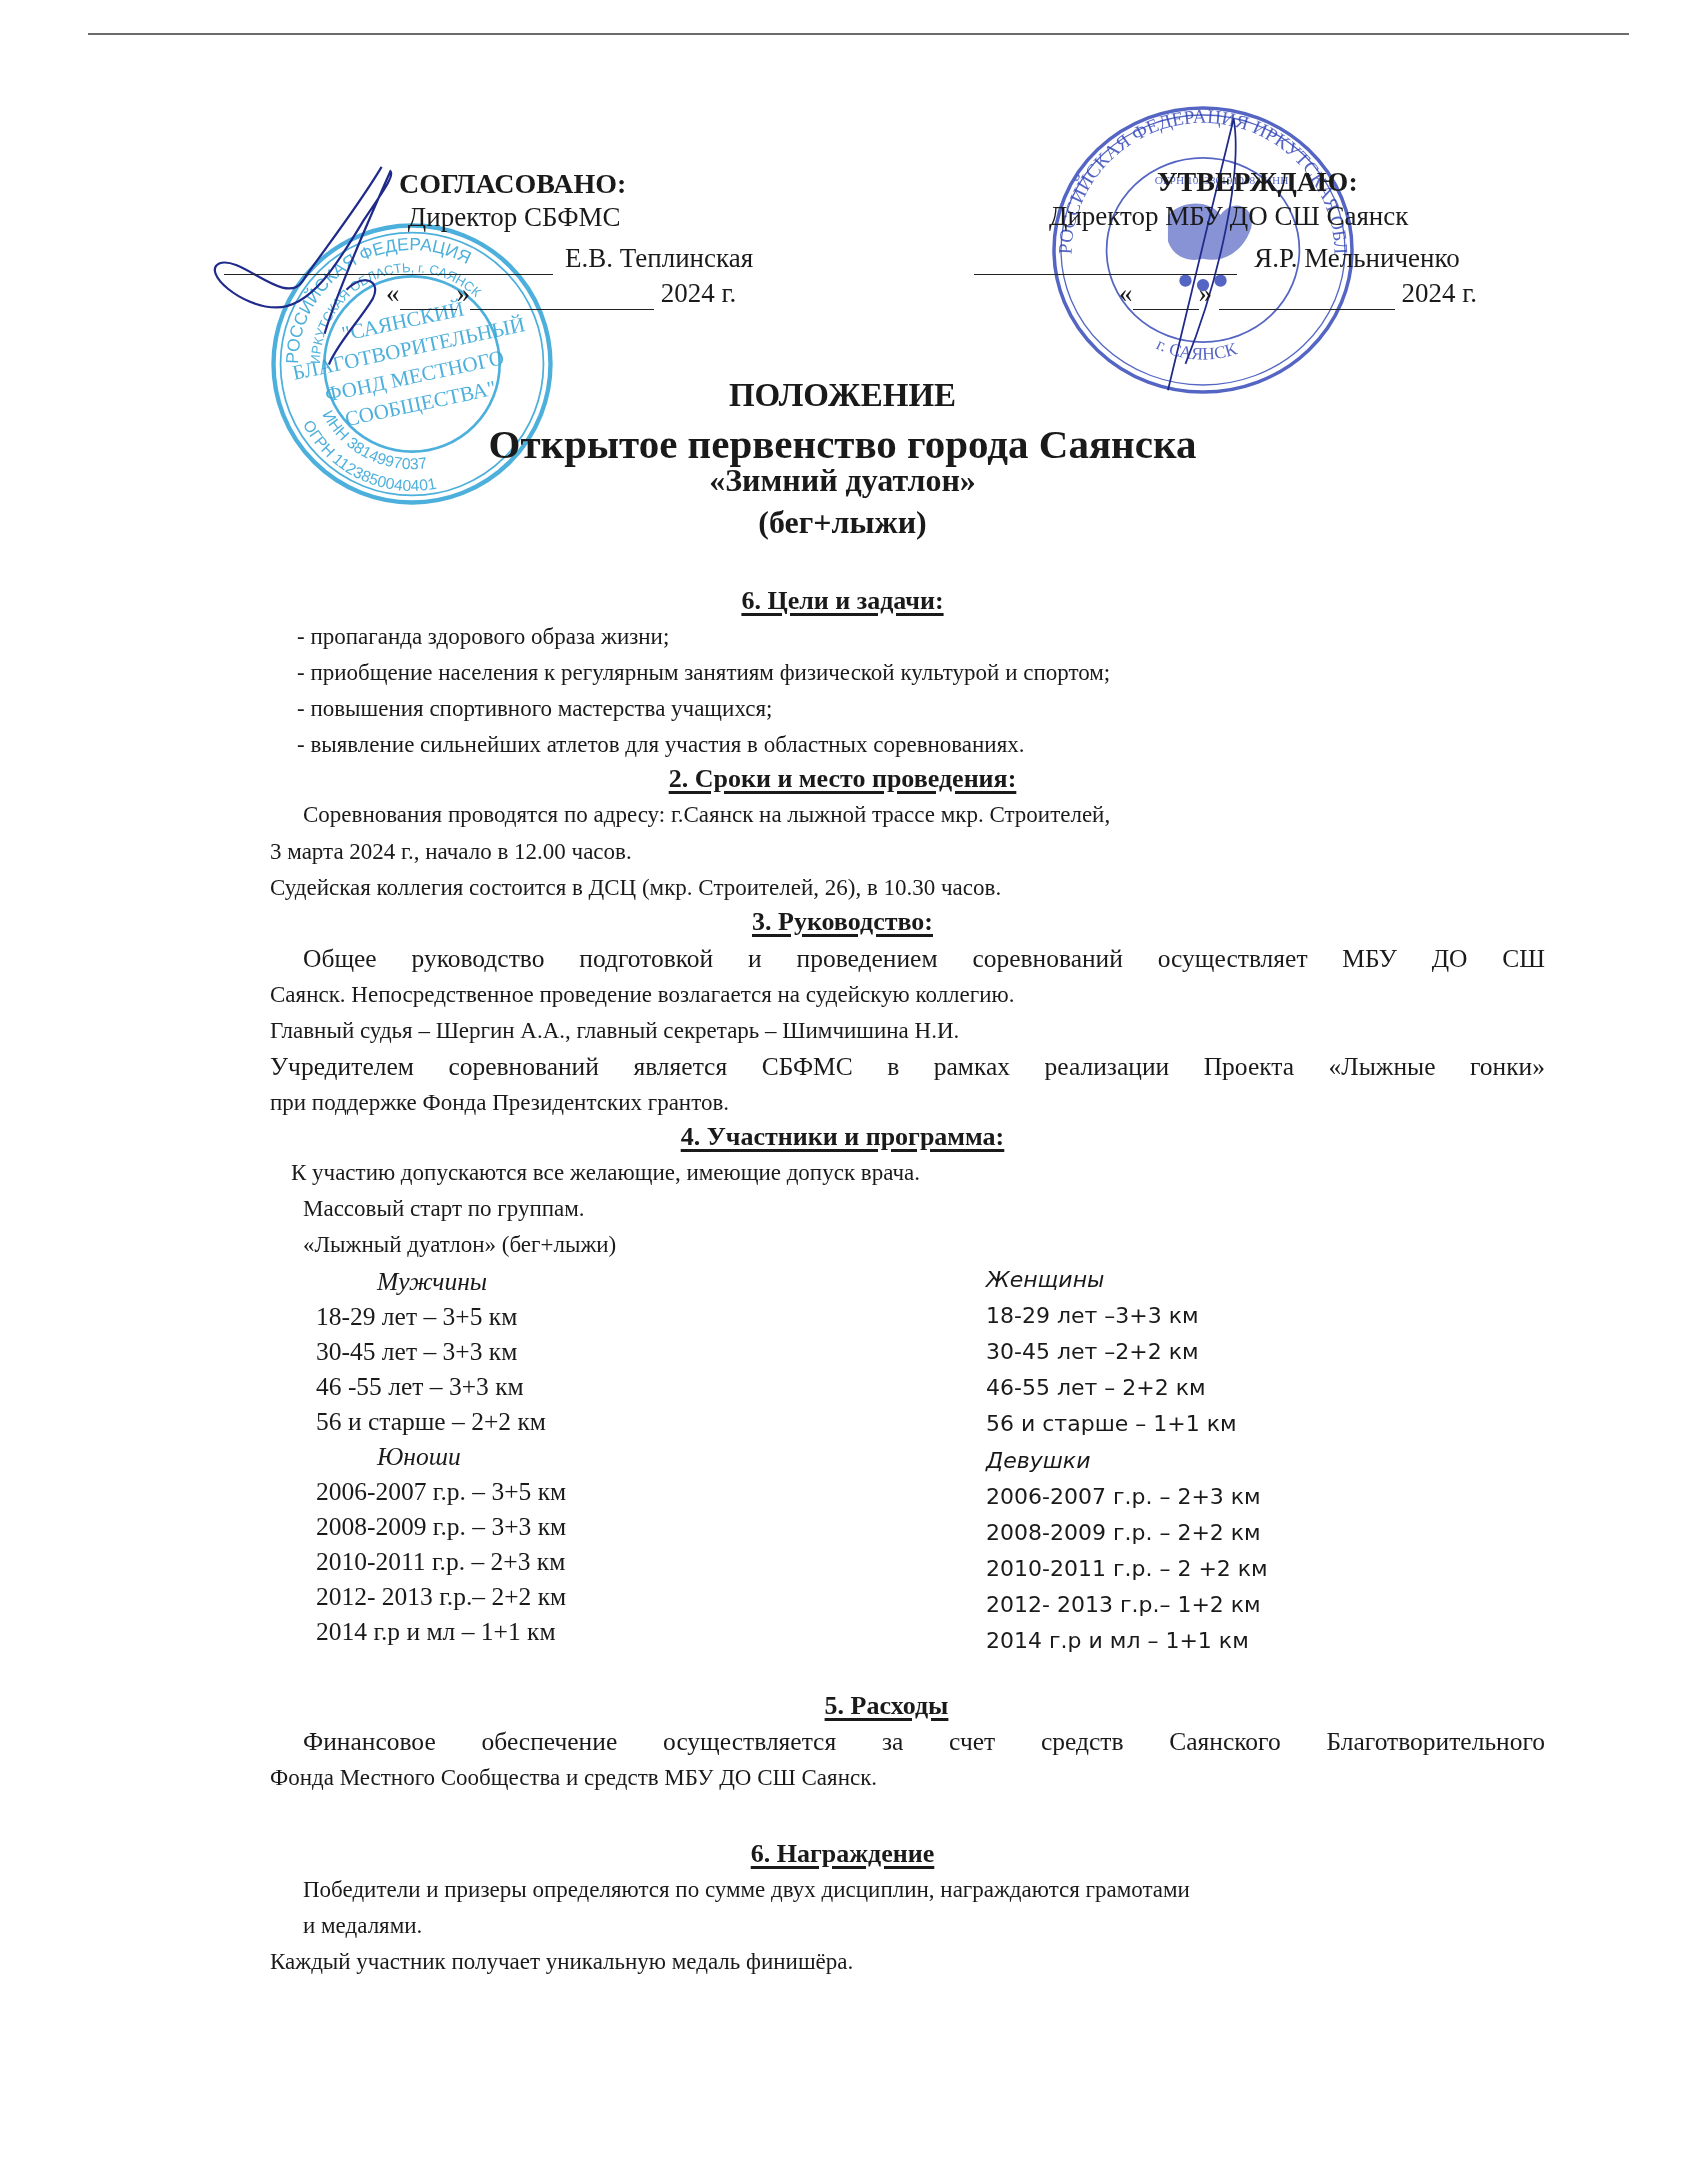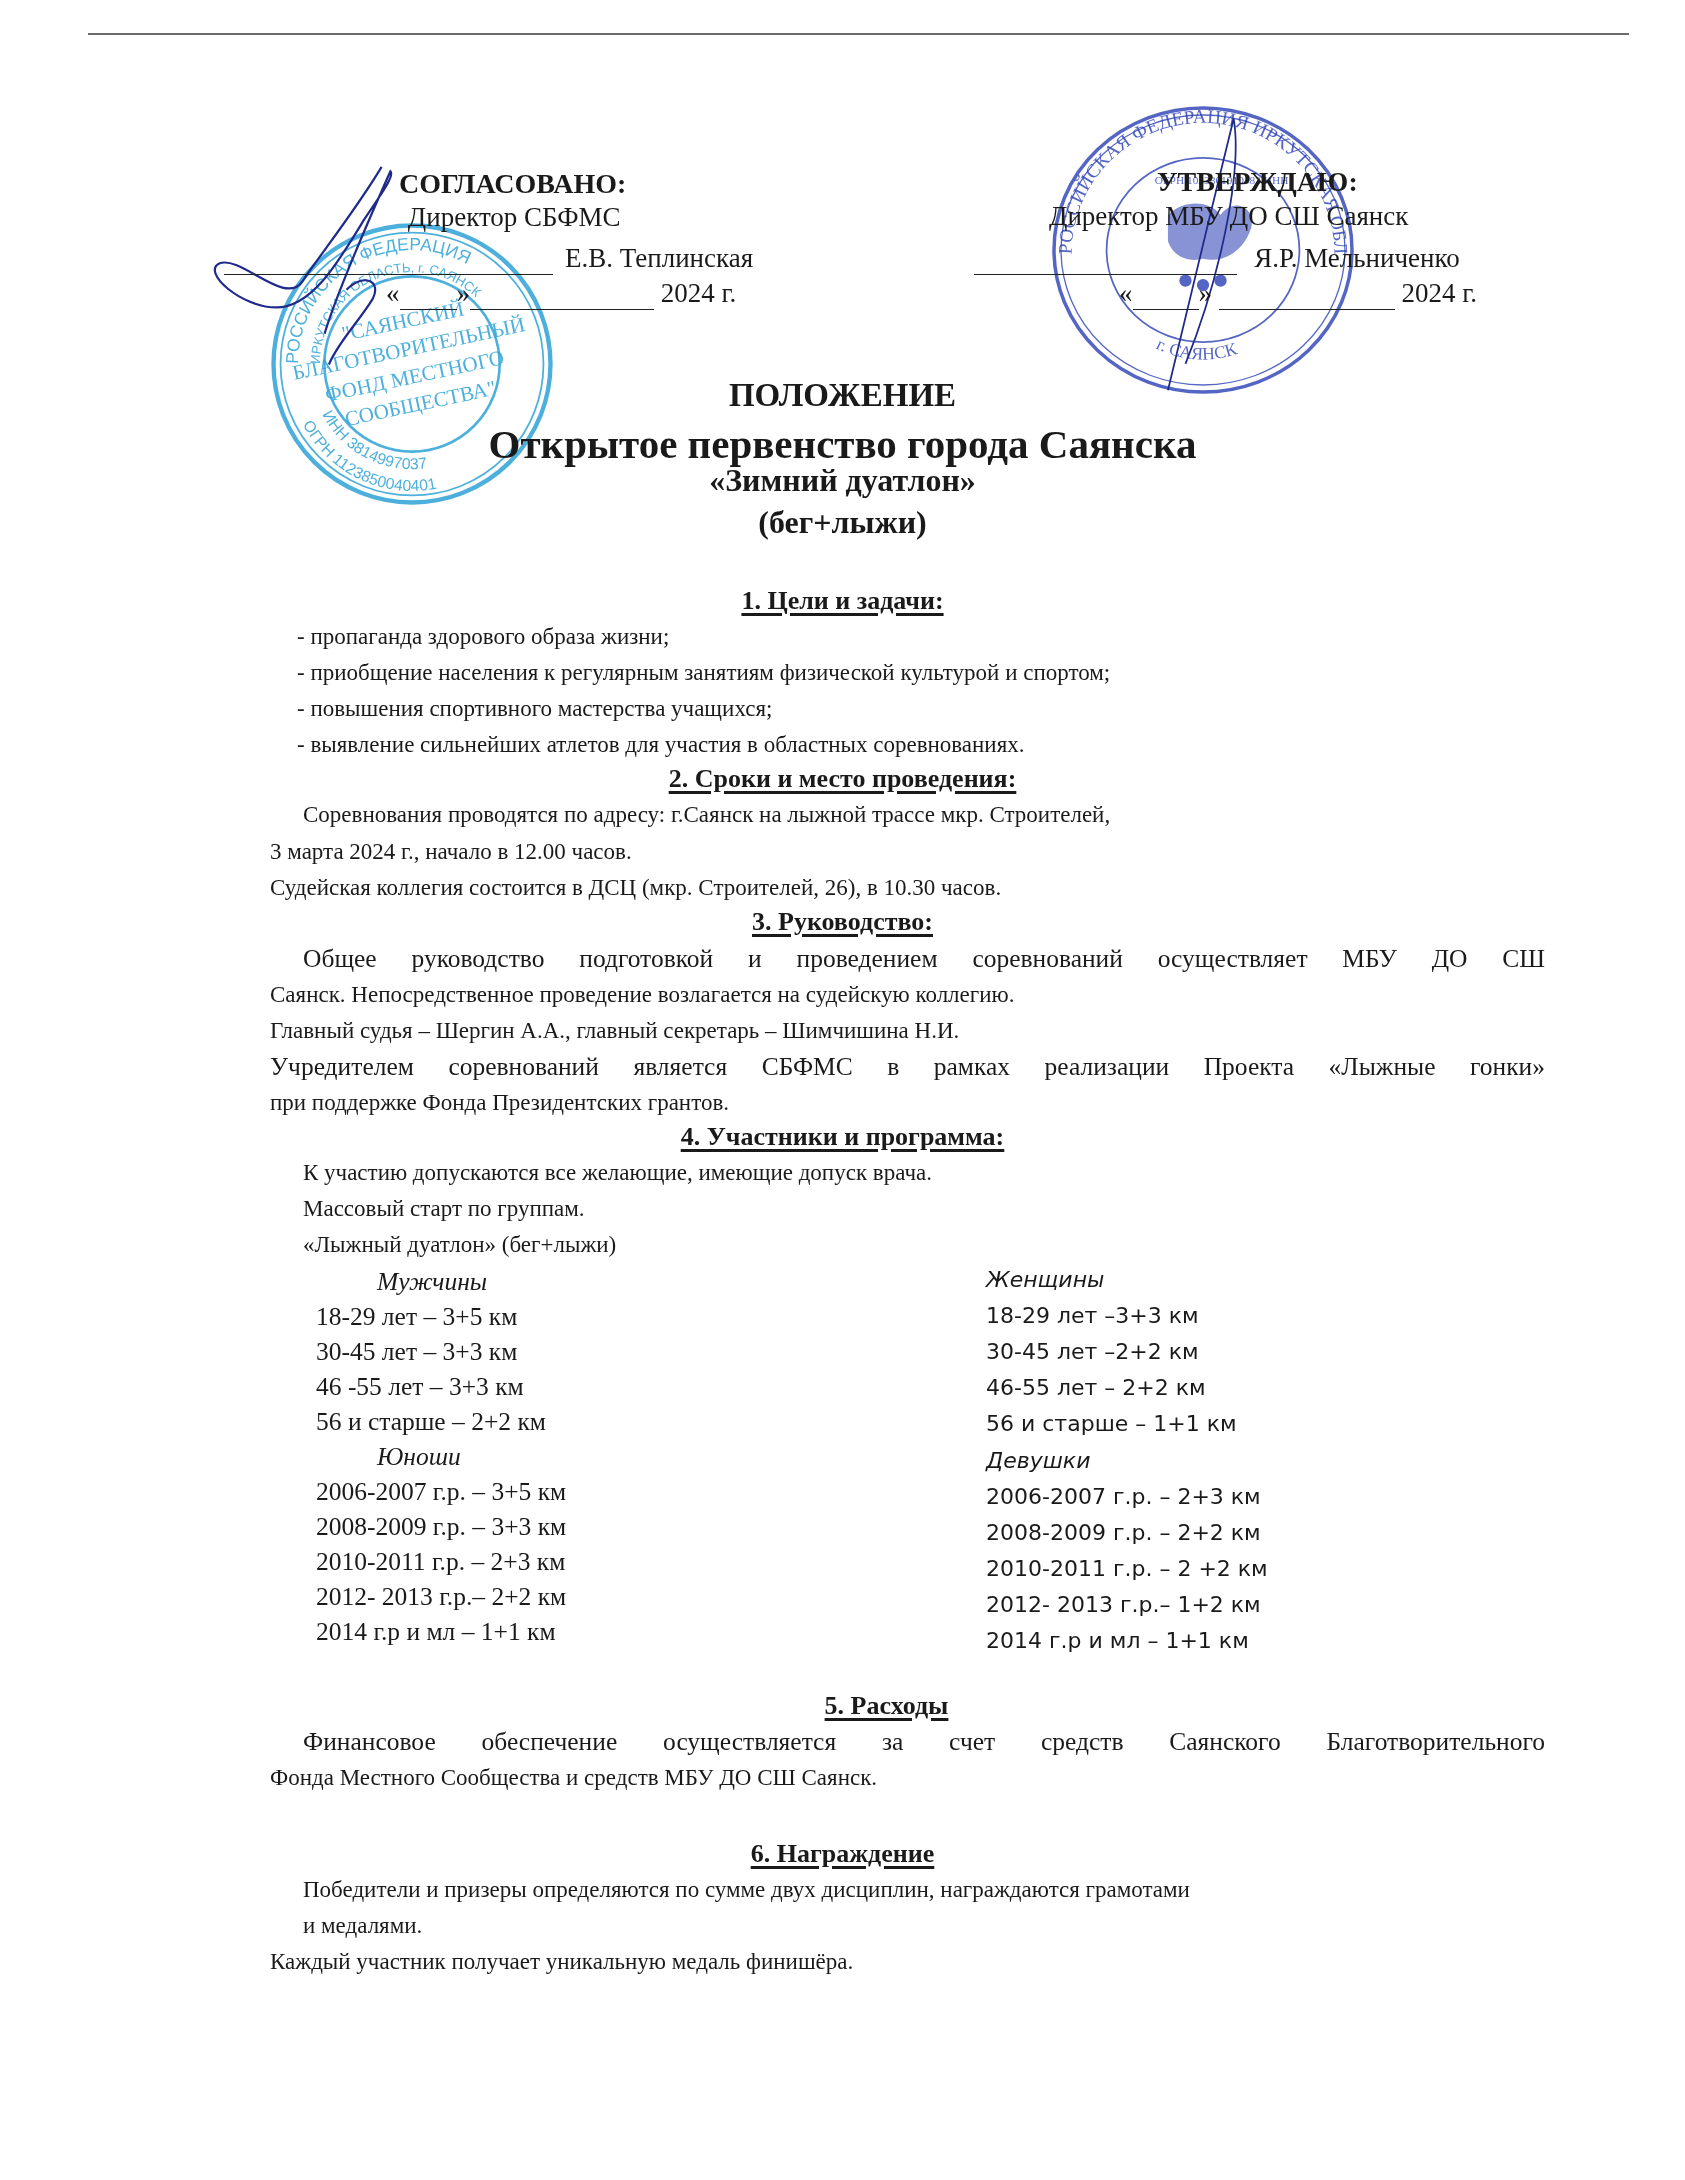--- a/index.html
+++ b/index.html
@@ -104,40 +104,40 @@
   <span>«</span><span style="display:inline-block;width:66px;border-bottom:1.8px solid #222;height:26px;vertical-align:bottom;"></span><span>»</span>
   <span style="display:inline-block;width:176px;border-bottom:1.8px solid #222;height:26px;vertical-align:bottom;"></span>
   <span>2024 г.</span>
 </div>
 
 <div class="title t1">ПОЛОЖЕНИЕ</div>
 <div class="title t2">Открытое первенство города Саянска</div>
 <div class="title t3">«Зимний дуатлон»</div>
 <div class="title t4">(бег+лыжи)</div>
 
-<div class="sec" style="top:586px;"><span>1. Цели и задачи:</span></div>
+<div class="sec" style="top:586px;"><span>6. Цели и задачи:</span></div>
 <div class="line" style="left:297px;top:621px;">- пропаганда здорового образа жизни;</div>
 <div class="line" style="left:297px;top:657px;">- приобщение населения к регулярным занятиям физической культурой и спортом;</div>
 <div class="line" style="left:297px;top:693px;">- повышения спортивного мастерства учащихся;</div>
 <div class="line" style="left:297px;top:729px;">- выявление сильнейших атлетов  для участия в областных соревнованиях.</div>
 
 <div class="sec" style="top:764px;"><span>2. Сроки и место проведения:</span></div>
 <div class="line" style="left:303px;top:799px;">Соревнования проводятся по адресу: г.Саянск на лыжной трассе мкр. Строителей,</div>
 <div class="line" style="left:270px;top:836px;">3 марта  2024 г., начало в 12.00 часов.</div>
 <div class="line" style="left:270px;top:872px;">Судейская коллегия состоится в ДСЦ (мкр. Строителей, 26),   в 10.30 часов.</div>
 
 <div class="sec" style="top:907px;"><span>3. Руководство:</span></div>
 <div class="just" style="top:943px;padding-left:22px;width:1242px;">Общее руководство подготовкой и проведением соревнований осуществляет МБУ ДО СШ</div>
 <div class="line" style="left:270px;top:979px;">Саянск. Непосредственное проведение возлагается на судейскую коллегию.</div>
 <div class="line" style="left:270px;top:1015px;">Главный судья – Шергин А.А., главный секретарь – Шимчишина Н.И.</div>
 <div class="just" style="top:1051px;left:270px;width:1275px;">Учредителем соревнований является СБФМС в рамках реализации Проекта «Лыжные гонки»</div>
 <div class="line" style="left:270px;top:1087px;">при поддержке Фонда Президентских грантов.</div>
 
 <div class="sec" style="top:1122px;"><span>4. Участники и программа:</span></div>
-<div class="line" style="left:303px;top:1157px;">К участию допускаются все желающие, имеющие допуск врача.</div>
+<div class="line" style="left:291px;top:1157px;">К участию допускаются все желающие, имеющие допуск врача.</div>
 <div class="line" style="left:303px;top:1193px;">Массовый старт по группам.</div>
 <div class="line" style="left:303px;top:1229px;">«Лыжный дуатлон» (бег+лыжи)</div>
 
 <div class="col" style="left:303px;top:1264px;">
   <div class="ital" style="padding-left:61px;">Мужчины</div>
   <div>18-29 лет – 3+5 км</div>
   <div>30-45 лет – 3+3 км</div>
   <div>46 -55 лет  – 3+3 км</div>
   <div>56 и старше – 2+2 км</div>
   <div class="ital" style="padding-left:61px;">Юноши</div>

